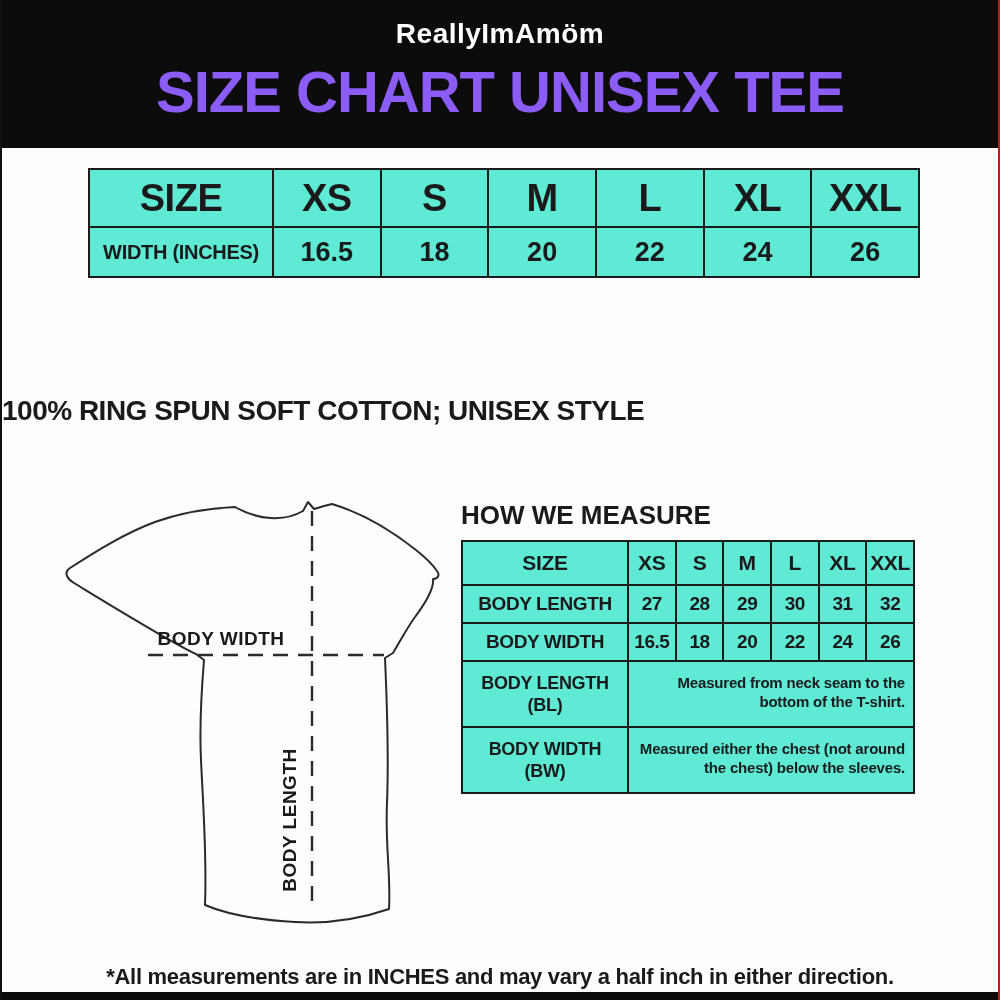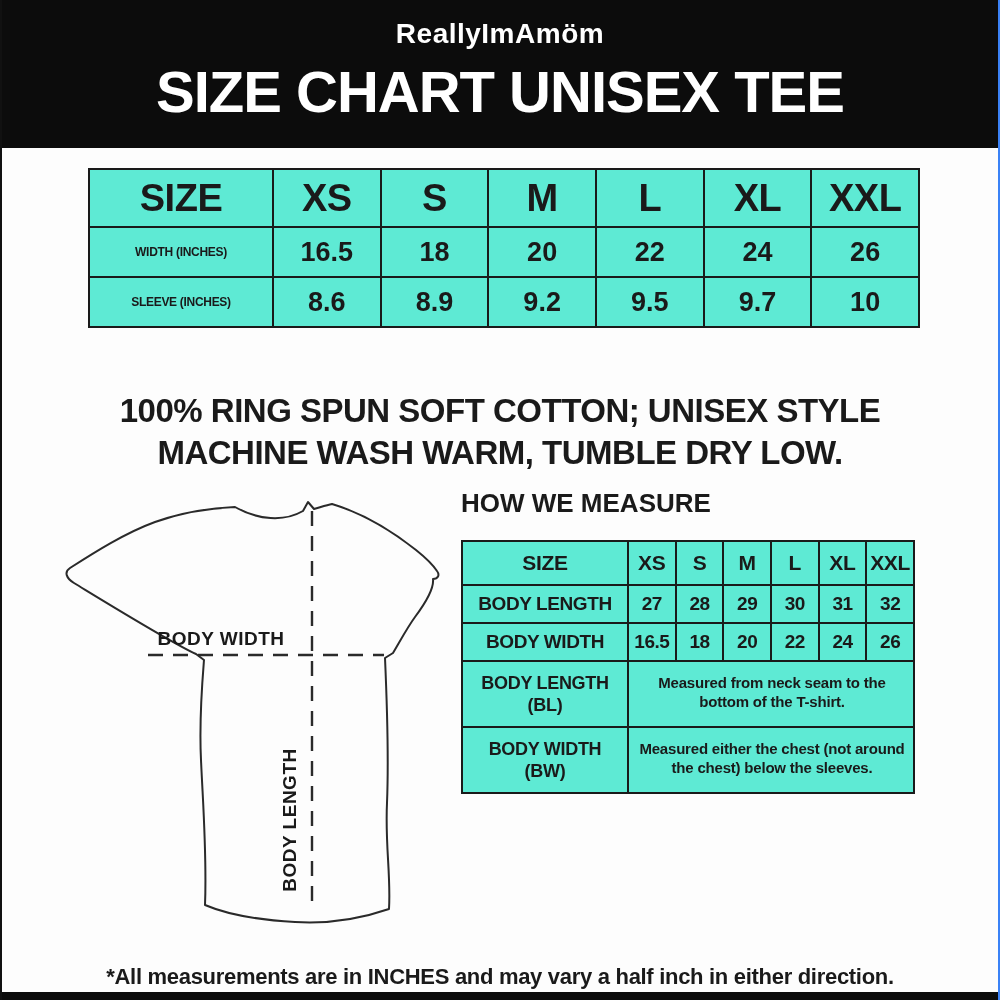--- a/index.html
+++ b/index.html
@@ -1,54 +1,54 @@
 <!DOCTYPE html>
 <html><head>
 <meta charset="utf-8">
 <style>
   html,body{margin:0;padding:0;background:#e8e8e8;}
   .page{
     position:relative;width:1000px;height:1000px;margin:0 auto;
     background:#fdfdfd;color:#1a1a1a;overflow:hidden;box-sizing:border-box;
-    border-left:2px solid #111;border-right:2px solid #3b82f6;
+    border-left:2px solid #111;border-right:2px solid #b91c1c;
     font-family:"Liberation Sans","DejaVu Sans",sans-serif;
   }
   
   .hdr{position:absolute;top:0;left:0;width:100%;height:148px;background:#0c0c0c;text-align:center;}
   .brand{margin-top:18px;font-size:28px;font-weight:800;color:#fff;letter-spacing:.5px;}
-  .title{margin-top:8px;font-size:58px;font-weight:900;color:#ffffff;letter-spacing:-1px;}
+  .title{margin-top:8px;font-size:58px;font-weight:900;color:#8b5cf6;letter-spacing:-1px;}
   
   table{border-collapse:collapse;table-layout:fixed;background:#5eead4;}
   td,th{border:2px solid #1a1a1a;text-align:center;vertical-align:middle;padding:0;}
   .main-table{position:absolute;left:86px;top:168px;width:832px;}
   .main-table .head-row{height:58px;}
   .main-table .head-row th{font-size:38px;font-weight:900;letter-spacing:-.5px;}
   .main-table .data-row{height:50px;}
-  .main-table .rlabel{font-size:12px;font-weight:800;letter-spacing:-.3px;}
+  .main-table .rlabel{font-size:20px;font-weight:800;letter-spacing:-.3px;}
   .main-table .val{font-size:27px;font-weight:600;}
   
-  .care{position:absolute;top:390px;left:0;width:100%;text-align:center;
-        font-size:33px;font-weight:800;line-height:42px;letter-spacing:-.5px;}
+  .care{position:absolute;top:390px;left:0;width:100%;
+        font-size:28px;font-weight:800;line-height:42px;letter-spacing:-.5px;}
   
   .shirt{position:absolute;left:58px;top:493px;}
   .shirt path.outline{fill:#fdfdfd;stroke:#2a2a2a;stroke-width:2;stroke-linejoin:round;}
   .shirt path.dash{fill:none;stroke:#2a2a2a;stroke-width:2.4;stroke-dasharray:15 10;}
   .shirt text{font-family:"Liberation Sans","DejaVu Sans",sans-serif;
               font-size:19px;font-weight:800;fill:#1a1a1a;letter-spacing:.5px;}
   
-  .measure-heading{position:absolute;left:459px;top:488px;font-size:26px;font-weight:900;letter-spacing:0;}
+  .measure-heading{position:absolute;left:459px;top:500px;font-size:26px;font-weight:900;letter-spacing:0;}
   .measure-table{position:absolute;left:459px;top:540px;width:454px;}
   .measure-table .head-row{height:44px;}
   .measure-table .head-row th{font-size:21px;font-weight:800;letter-spacing:-.3px;}
   .measure-table .data-row{height:38px;}
   .measure-table .rlabel{font-size:19px;font-weight:800;letter-spacing:-.4px;}
   .measure-table .val{font-size:19px;font-weight:600;letter-spacing:-.5px;}
   .measure-table .def-row{height:66px;}
   .measure-table .term{font-size:18px;font-weight:800;line-height:22px;letter-spacing:-.3px;}
-  .measure-table .desc{font-size:15px;font-weight:600;text-align:center;padding:4px 8px 8px 10px;line-height:19px;letter-spacing:-.2px;}
+  .measure-table .desc{font-size:15px;font-weight:600;text-align:right;padding:4px 8px 8px 10px;line-height:19px;letter-spacing:-.2px;}
   .term span{display:block;}
   
   .footnote{position:absolute;top:964px;left:0;width:100%;text-align:center;
             font-size:22px;font-weight:700;letter-spacing:-.3px;}
   .bottom-bar{position:absolute;bottom:0;left:0;width:100%;height:8px;background:#0c0c0c;}
 </style>
 </head>
 <body>
 
 <div class="page">
@@ -80,35 +80,25 @@
     </tr>
     <tr class="data-row">
       <td class="rlabel">WIDTH (INCHES)</td>
       <td class="val">16.5</td>
       <td class="val">18</td>
       <td class="val">20</td>
       <td class="val">22</td>
       <td class="val">24</td>
       <td class="val">26</td>
     </tr>
-    <tr class="data-row">
-      <td class="rlabel">SLEEVE (INCHES)</td>
-      <td class="val">8.6</td>
-      <td class="val">8.9</td>
-      <td class="val">9.2</td>
-      <td class="val">9.5</td>
-      <td class="val">9.7</td>
-      <td class="val">10</td>
-    </tr>
   </tbody>
     </table>
 
   <div class="care">
     <div>100% RING SPUN SOFT COTTON; UNISEX STYLE</div>
-    <div>MACHINE WASH WARM, TUMBLE DRY LOW.</div>
   </div>
 
   <svg class="shirt" width="402" height="452" viewBox="0 0 402 452">
     <path class="outline" d="
       M 175,14
       C 198,27 224,29 243,18
       L 248,9 L 254,16
       C 261,14 267,12 272,11
       C 302,20 332,38 356,57
       C 366,65 373,72 377,78

